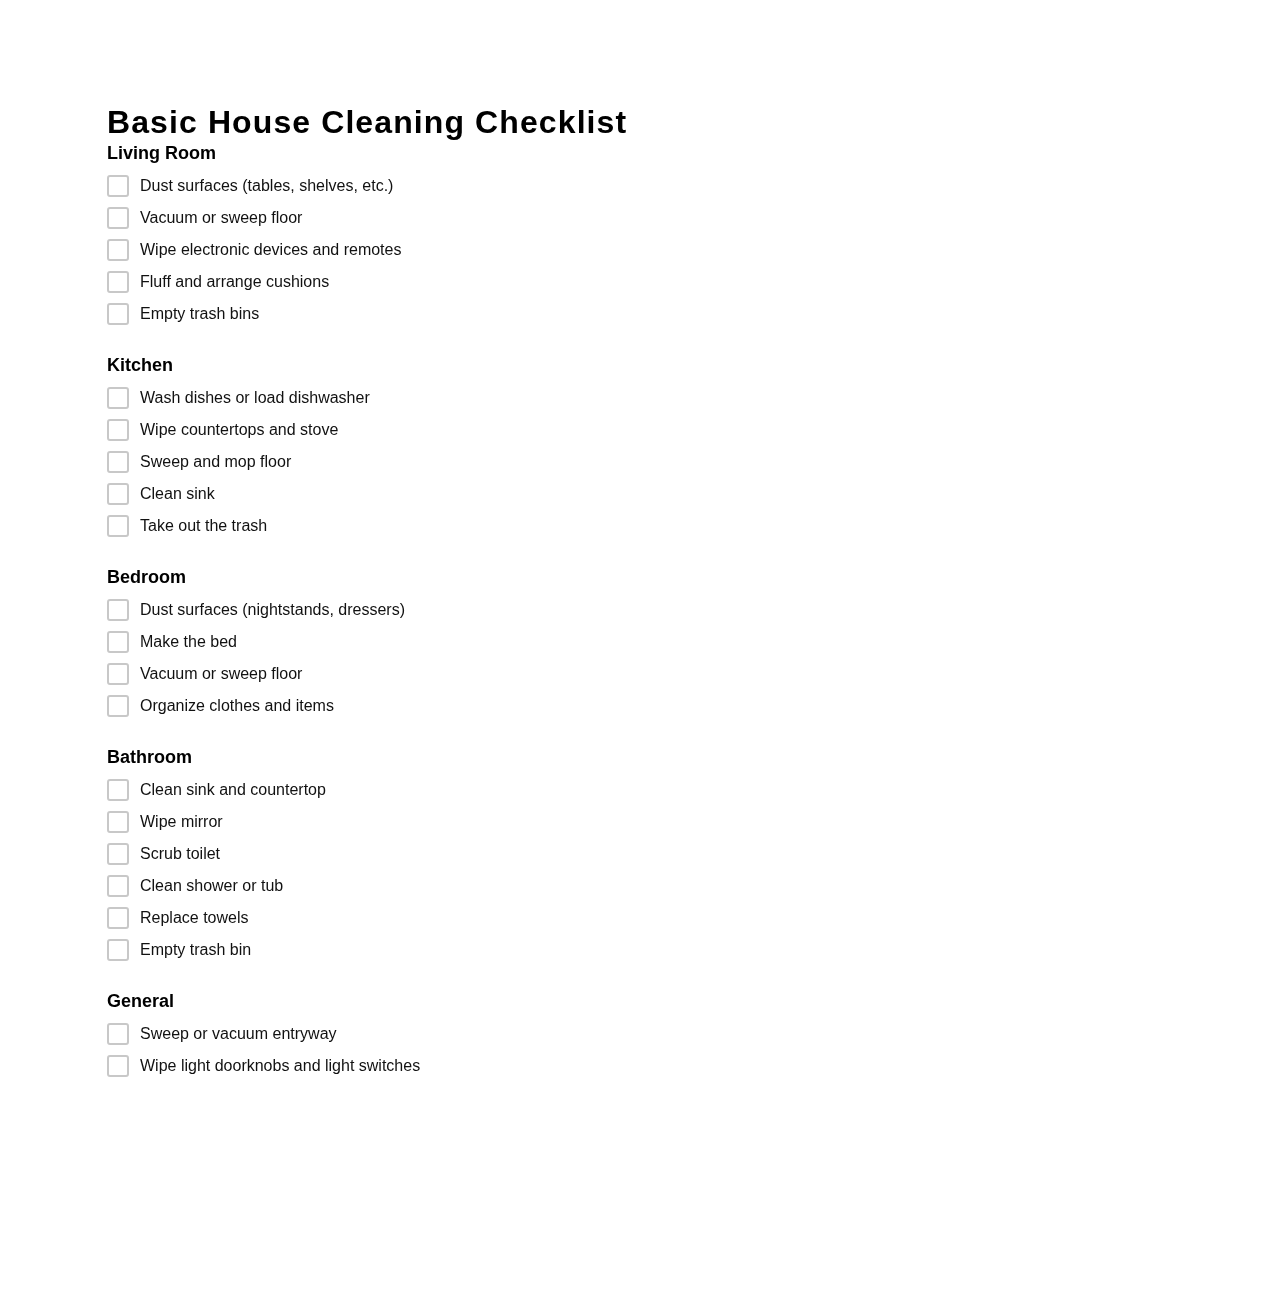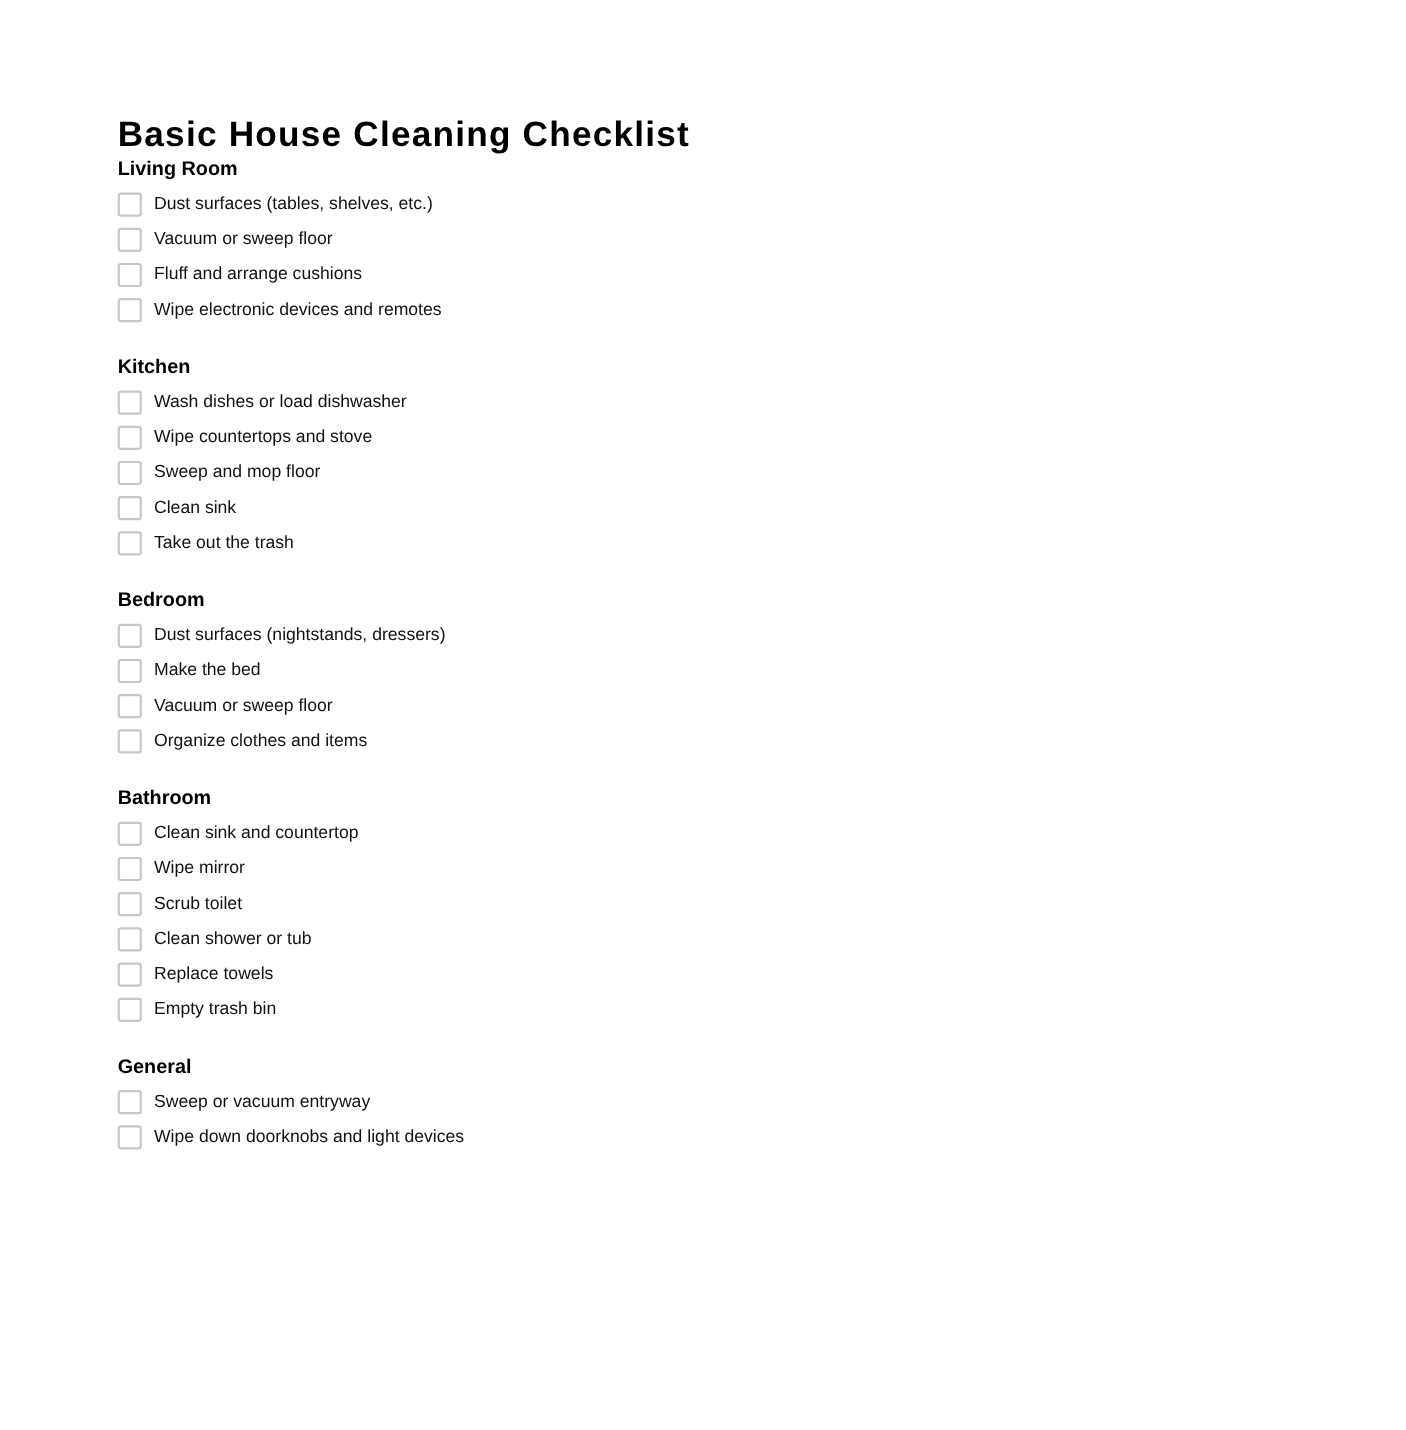--- a/index.html
+++ b/index.html
@@ -82,25 +82,29 @@
       <li class="item">
           <span class="checkbox"></span>
           <span class="item-label">Dust surfaces (tables, shelves, etc.)</span>
         </li>
       <li class="item">
           <span class="checkbox"></span>
           <span class="item-label">Vacuum or sweep floor</span>
         </li>
       <li class="item">
           <span class="checkbox"></span>
+          <span class="item-label">Wipe electronic devices and remotes</span>
+        </li>
+      <li class="item">
+          <span class="checkbox"></span>
           <span class="item-label">Fluff and arrange cushions</span>
         </li>
       <li class="item">
           <span class="checkbox"></span>
-          <span class="item-label">Wipe electronic devices and remotes</span>
+          <span class="item-label">Empty trash bins</span>
         </li>
     </ul>
   </section>
 
   <section class="section next-section">
     <h2>Kitchen</h2>
     <ul class="section-list items">
       <li class="item">
           <span class="checkbox"></span>
           <span class="item-label">Wash dishes or load dishwasher</span>
@@ -178,17 +182,17 @@
 
   <section class="section next-section">
     <h2>General</h2>
     <ul class="section-list items">
       <li class="item">
           <span class="checkbox"></span>
           <span class="item-label">Sweep or vacuum entryway</span>
         </li>
       <li class="item">
           <span class="checkbox"></span>
-          <span class="item-label">Wipe down doorknobs and light devices</span>
+          <span class="item-label">Wipe light doorknobs and light switches</span>
         </li>
     </ul>
   </section>
 </div>
 
 </body></html>

